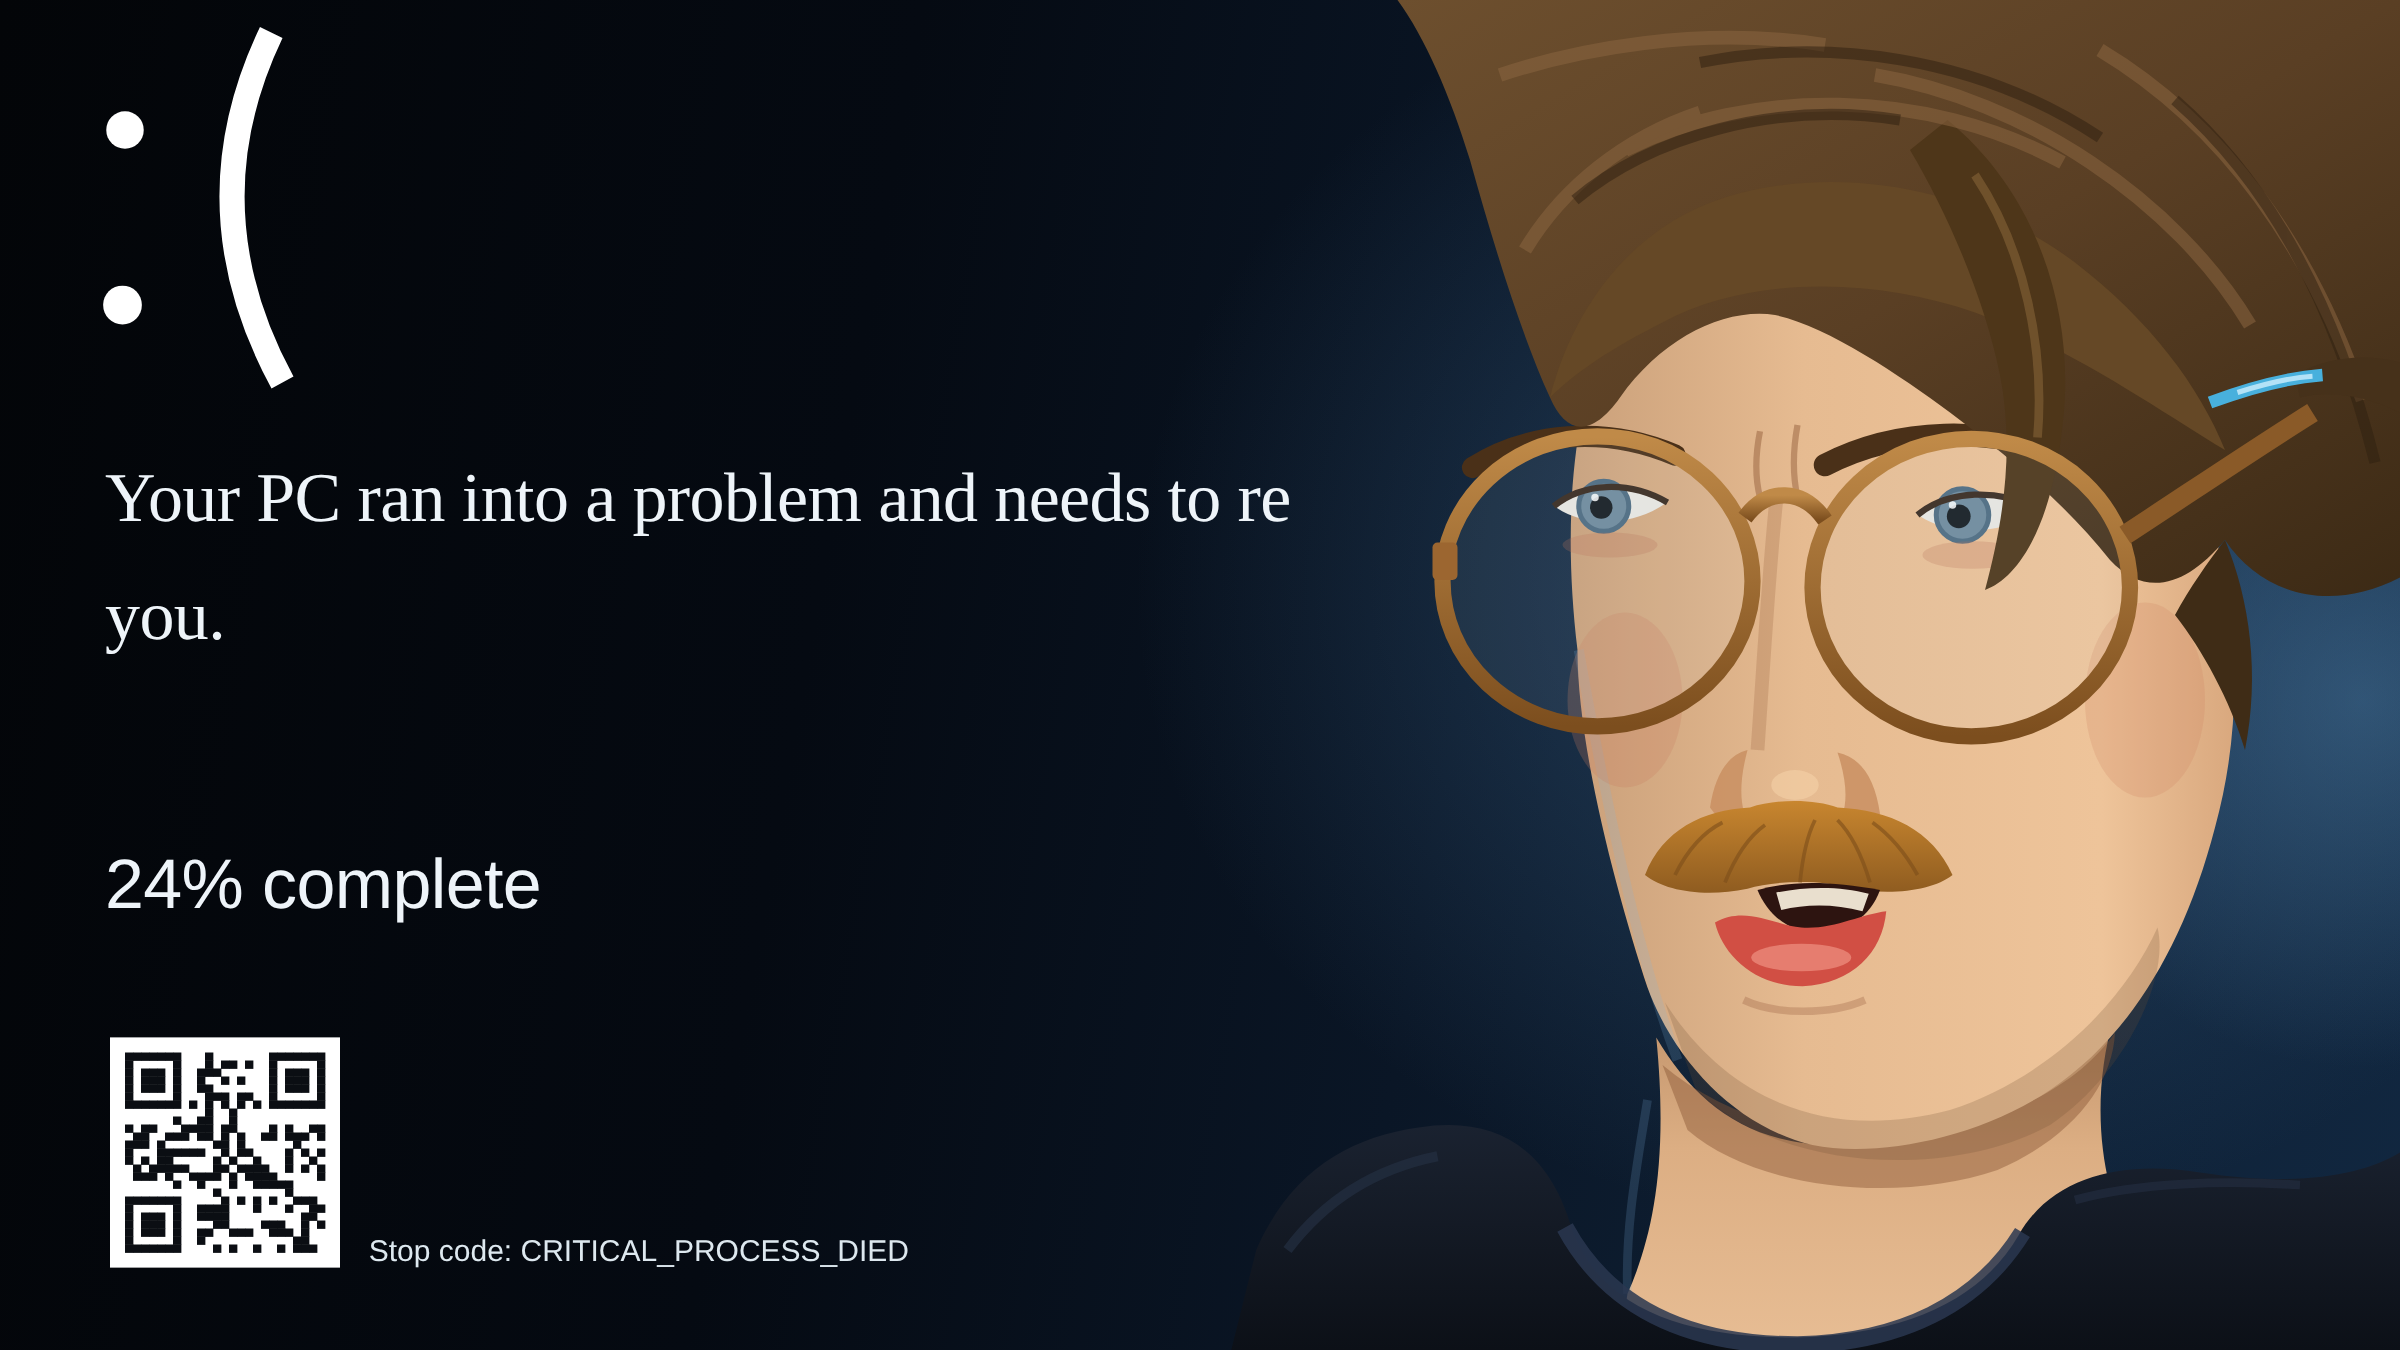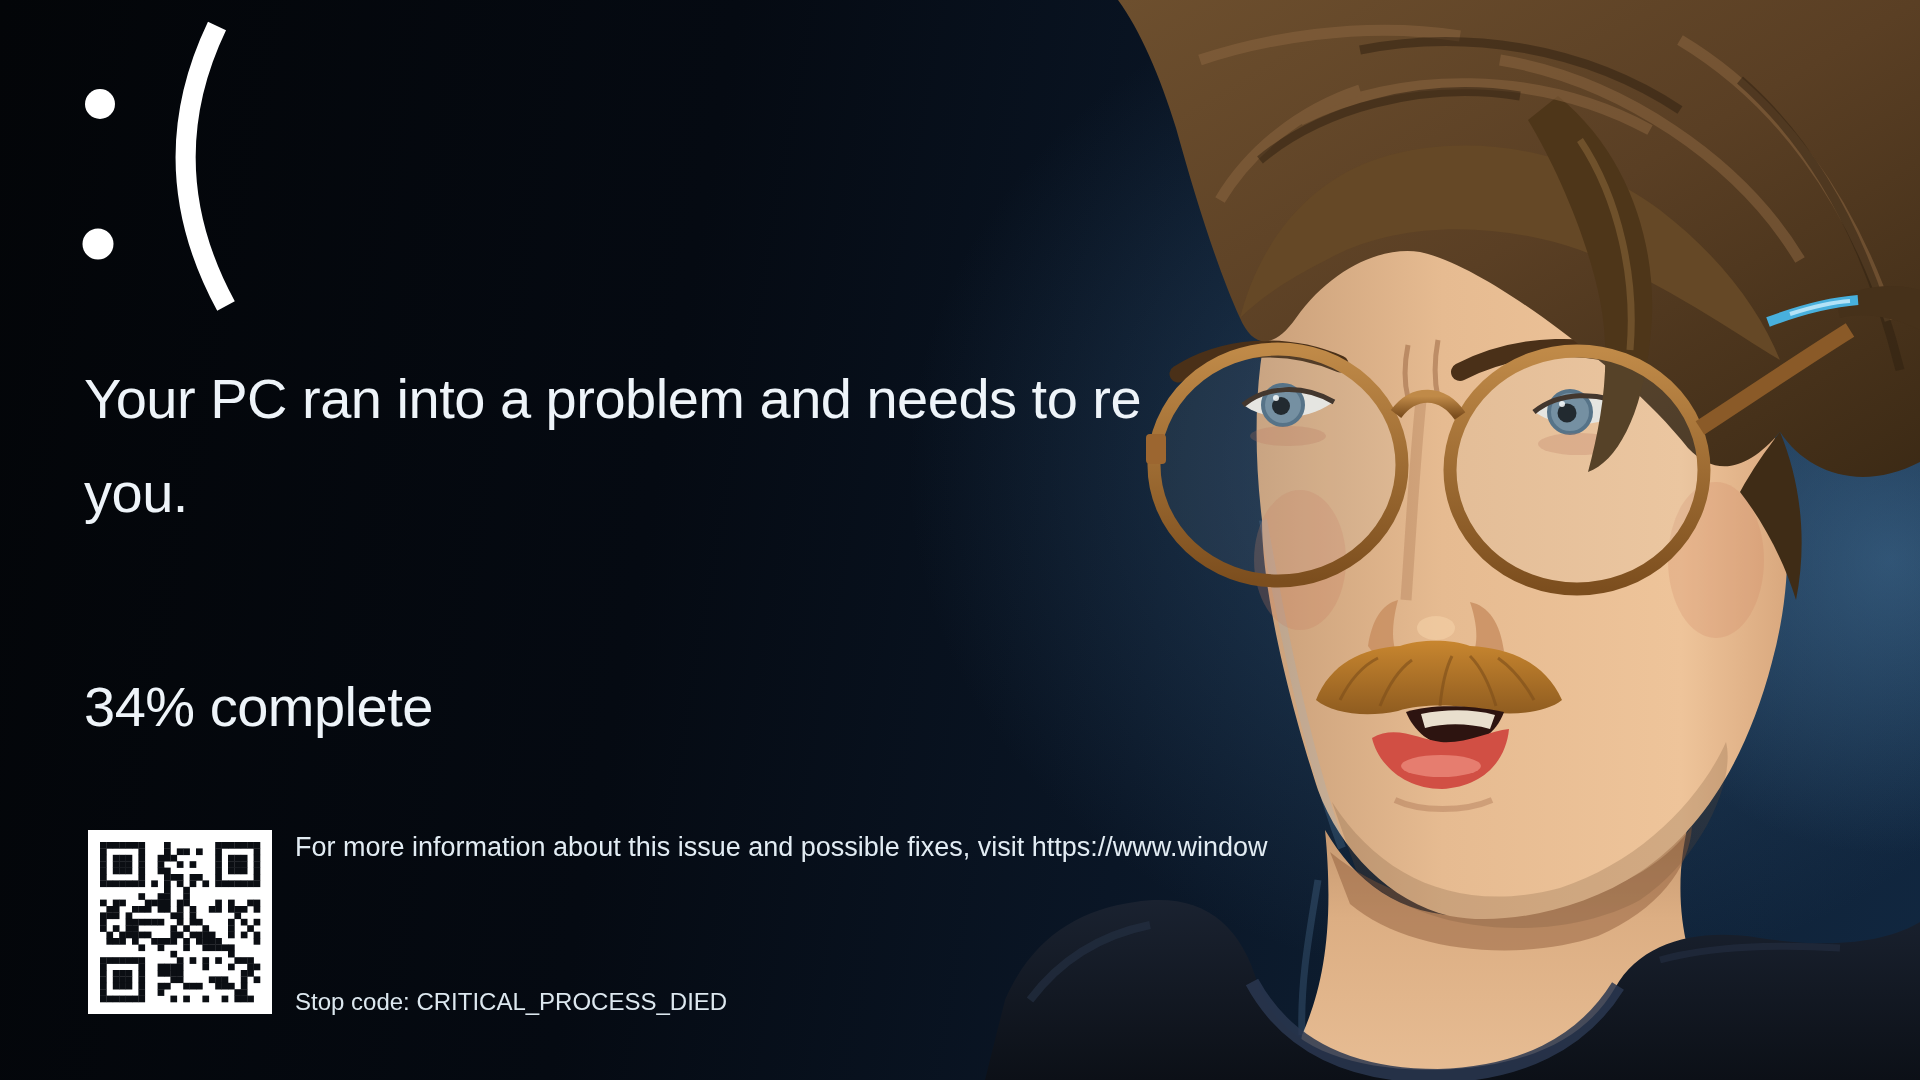--- a/index.html
+++ b/index.html
@@ -9,21 +9,21 @@
     font-family:"Liberation Sans",sans-serif;color:#edf3f8;
   }
   .halo{position:absolute;inset:0;z-index:1;
     background:
       radial-gradient(900px 760px at 1520px 470px, rgba(58,98,136,.55), rgba(58,98,136,0) 68%),
       radial-gradient(420px 420px at 1890px 560px, rgba(72,118,156,.55), rgba(72,118,156,0) 70%);
   }
   .bsod{position:absolute;inset:0;z-index:2;}
   .sadface{position:absolute;left:80px;top:8px;}
   .headline{position:absolute;left:84px;top:352px;font-size:56px;line-height:94px;
-    font-weight:300;letter-spacing:-0.5px;color:#eef4f9;white-space:nowrap;}
+    font-weight:300;letter-spacing:-0.5px;color:#eef4f9;white-space:nowrap;font-family:Liberation Serif, serif;}
   .progress{position:absolute;left:84px;top:660px;font-size:56px;line-height:94px;
     font-weight:300;letter-spacing:-0.5px;color:#eef4f9;white-space:nowrap;}
   .qr-box{position:absolute;left:88px;top:830px;width:184px;height:184px;background:#fff;}
   .info-line{position:absolute;left:295px;top:832px;font-size:27px;font-weight:300;color:#e2ecf3;white-space:nowrap;}
   .support-line{position:absolute;left:295px;top:936px;font-size:24px;font-weight:300;color:#dde8ef;white-space:nowrap;}
   .stop-line{position:absolute;left:295px;top:988px;font-size:24px;font-weight:300;color:#dde8ef;white-space:nowrap;text-align:center;}
   .portrait{position:absolute;inset:0;z-index:3;pointer-events:none;}
 </style>
 </head>
 <body>
@@ -37,21 +37,21 @@
       <circle cx="20" cy="96" r="15" fill="#ffffff"></circle>
       <circle cx="18" cy="236" r="15.5" fill="#ffffff"></circle>
       <path d="M137,18 Q70,158 146,298" fill="none" stroke="#ffffff" stroke-width="20"></path>
     </svg>
 
     <div class="headline">
       <div>Your PC ran into a problem and needs to re</div>
       <div>you.</div>
     </div>
 
-    <div class="progress">34% complete</div>
+    <div class="progress">24% complete</div>
 
     <div class="qr-box">
       <svg id="qr-svg" width="184" height="184" viewBox="0 0 184 184" aria-hidden="true">
           <rect width="184" height="184" fill="#ffffff"></rect>
           <rect x="12.00" y="12.00" width="6.70" height="6.70" fill="#0b0e13"></rect>
           <rect x="18.40" y="12.00" width="6.70" height="6.70" fill="#0b0e13"></rect>
           <rect x="24.80" y="12.00" width="6.70" height="6.70" fill="#0b0e13"></rect>
           <rect x="31.20" y="12.00" width="6.70" height="6.70" fill="#0b0e13"></rect>
           <rect x="37.60" y="12.00" width="6.70" height="6.70" fill="#0b0e13"></rect>
           <rect x="44.00" y="12.00" width="6.70" height="6.70" fill="#0b0e13"></rect>
@@ -317,21 +317,20 @@
           <rect x="82.40" y="165.60" width="6.70" height="6.70" fill="#0b0e13"></rect>
           <rect x="95.20" y="165.60" width="6.70" height="6.70" fill="#0b0e13"></rect>
           <rect x="114.40" y="165.60" width="6.70" height="6.70" fill="#0b0e13"></rect>
           <rect x="133.60" y="165.60" width="6.70" height="6.70" fill="#0b0e13"></rect>
           <rect x="146.40" y="165.60" width="6.70" height="6.70" fill="#0b0e13"></rect>
           <rect x="152.80" y="165.60" width="6.70" height="6.70" fill="#0b0e13"></rect>
           <rect x="159.20" y="165.60" width="6.70" height="6.70" fill="#0b0e13"></rect>
         </svg>
     </div>
 
-    <div class="info-line">For more information about this issue and possible fixes, visit https://www.window</div>
     <div class="stop-line">Stop code: CRITICAL_PROCESS_DIED</div>
   </div>
 
   <svg class="portrait" width="1920" height="1080" viewBox="0 0 1920 1080" aria-hidden="true">
     <defs>
       <linearGradient id="skinG" x1="0" y1="0" x2="1" y2="0">
         <stop offset="0" stop-color="#caa07a"></stop>
         <stop offset="0.35" stop-color="#e6bb91"></stop>
         <stop offset="0.8" stop-color="#eec49a"></stop>
         <stop offset="1" stop-color="#d9a87e"></stop>

